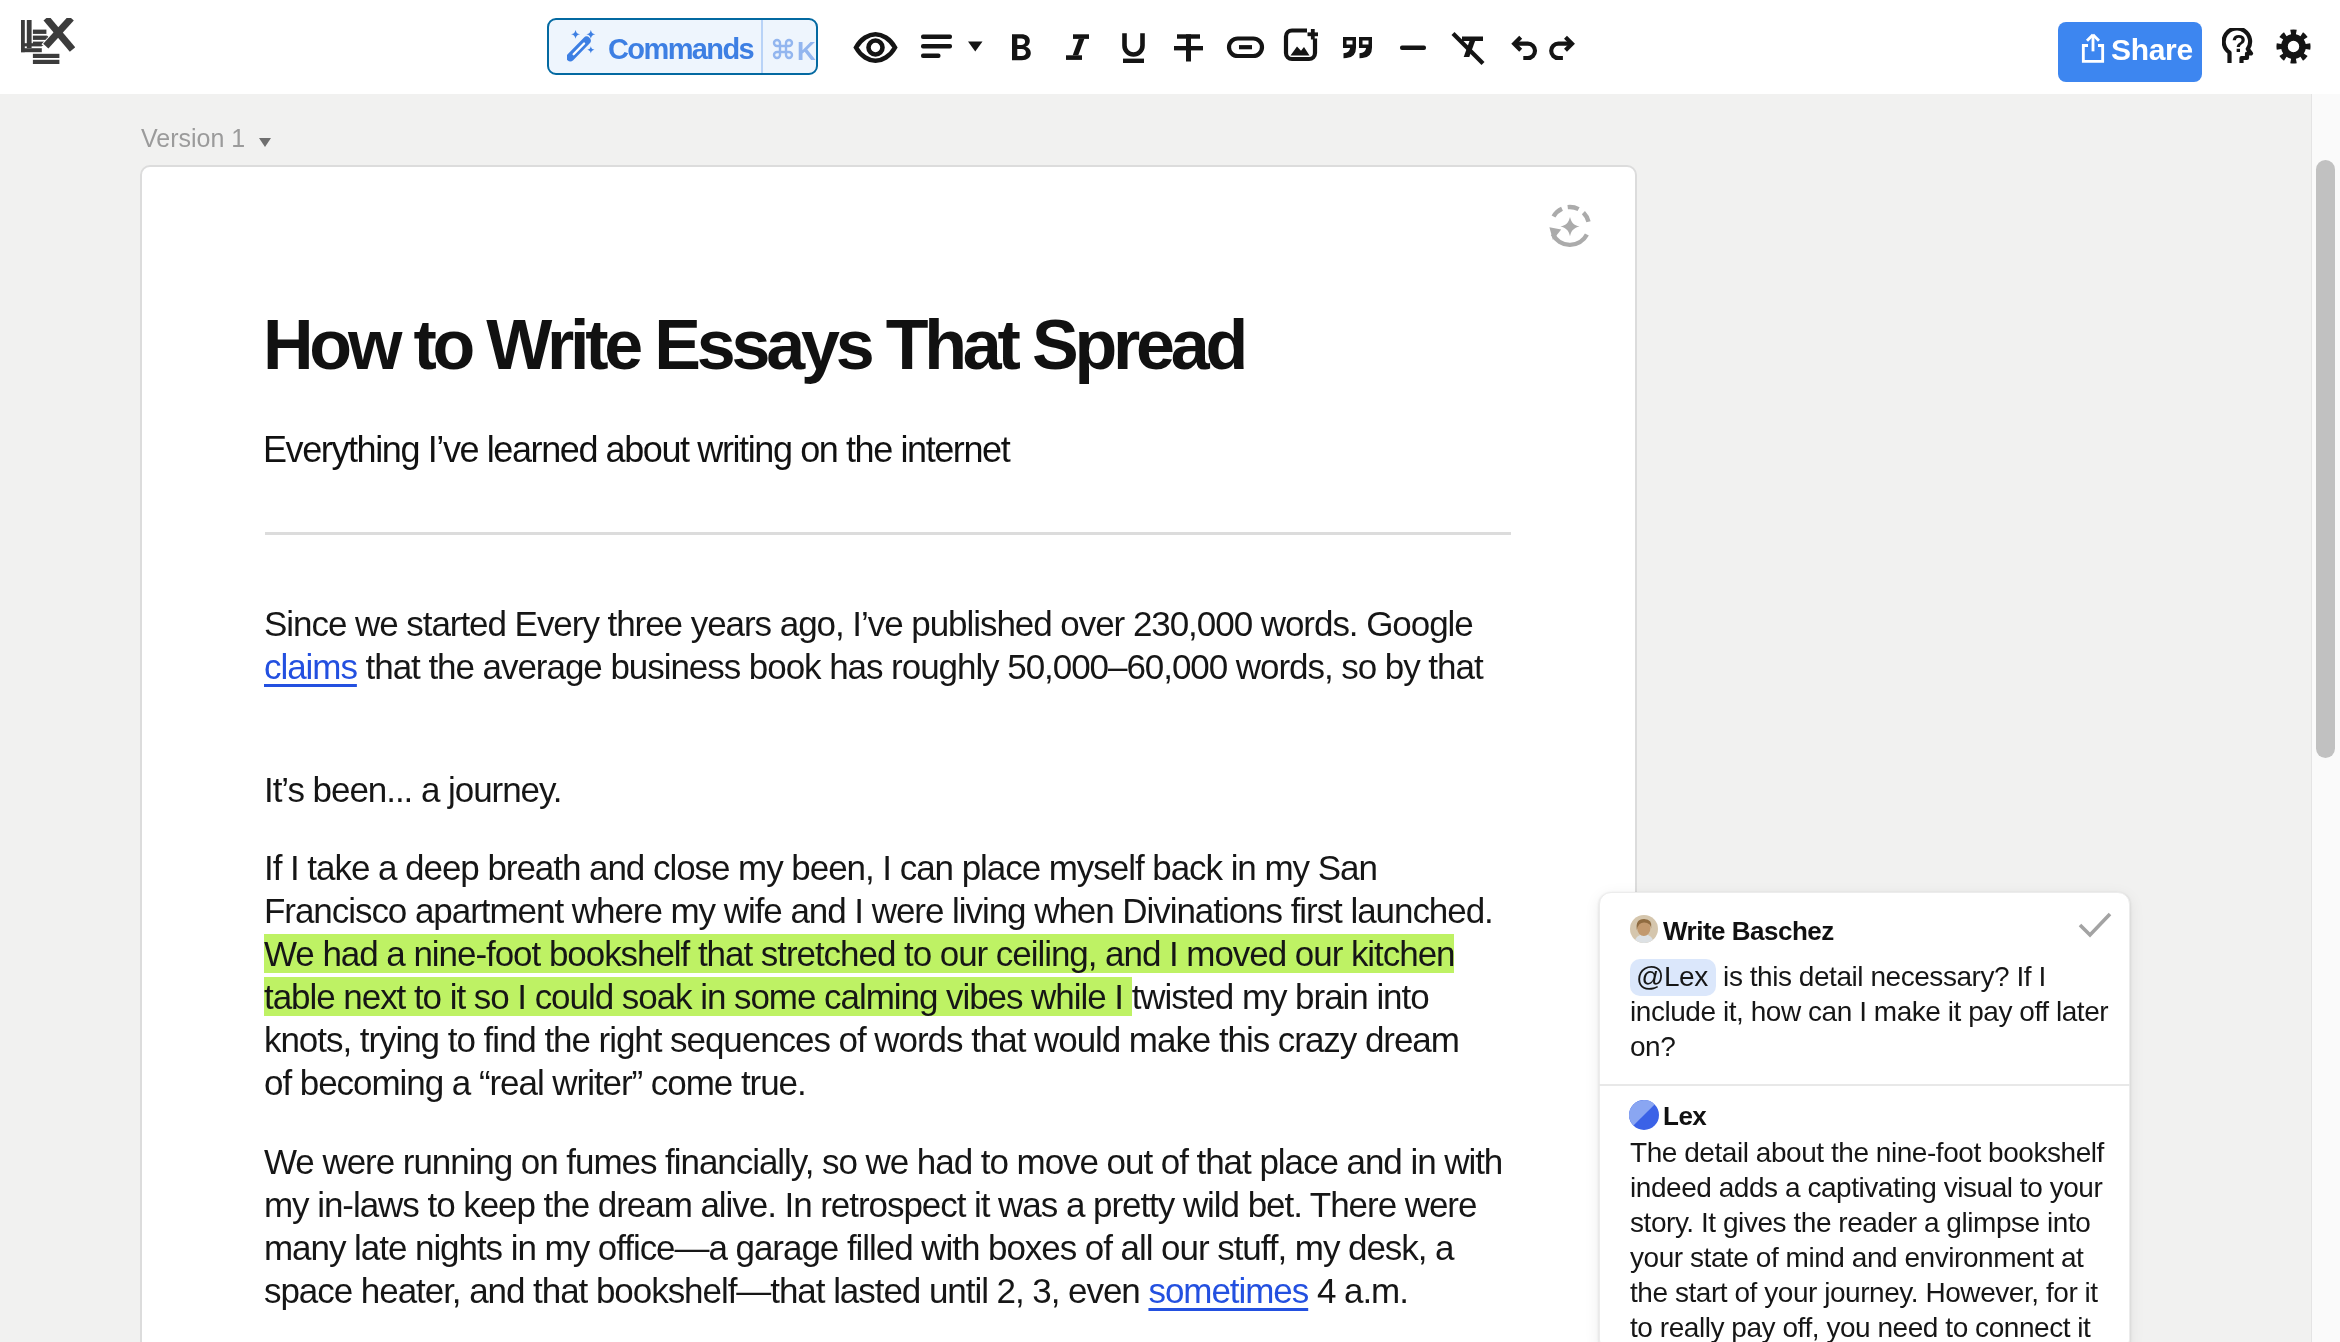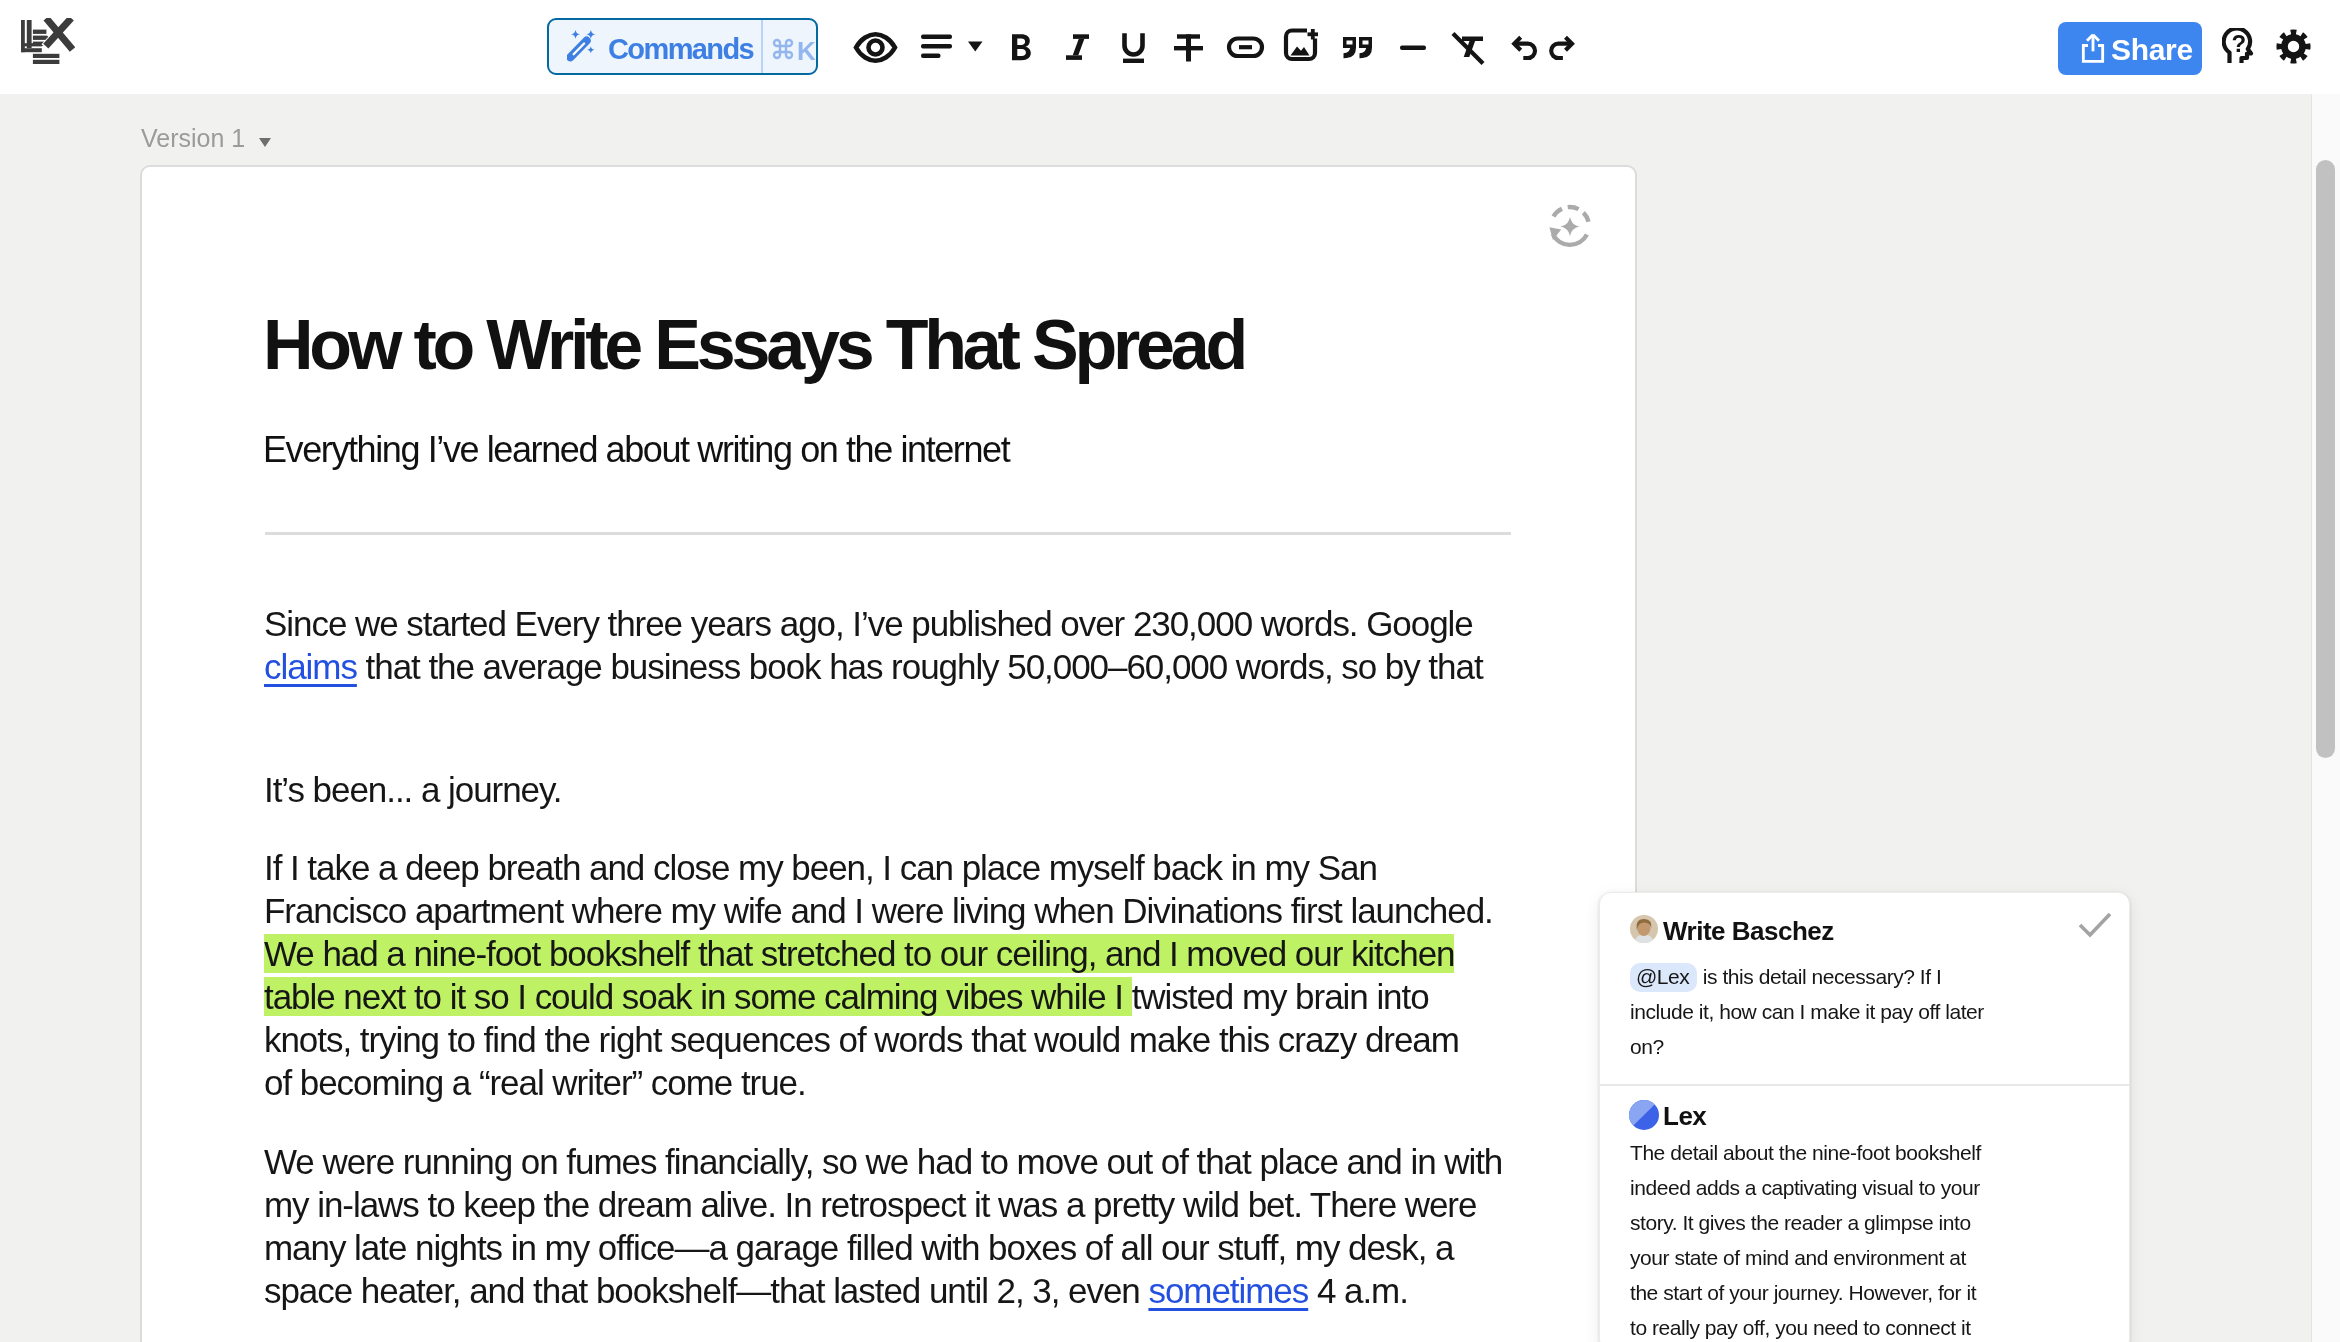--- a/index.html
+++ b/index.html
@@ -4,34 +4,34 @@
 <style>
 * { margin:0; padding:0; box-sizing:border-box; }
 html,body { width:2340px; height:1342px; overflow:hidden; }
 body { font-family:"Liberation Sans", sans-serif; background:#f1f1f0; position:relative; }
 #header { position:absolute; left:0; top:0; width:2340px; height:94px; background:#ffffff; }
 #logo { position:absolute; left:21px; top:16px; }
 #cmdbtn { position:absolute; left:547px; top:18px; width:271px; height:57px; background:#eef5fd; border:2px solid #0369a1; border-radius:9px; }
 #cmdbtn .divider { position:absolute; left:212px; top:0px; width:2px; height:53px; background:#b9d3f7; }
 #cmdbtn .ctext { position:absolute; left:59px; top:13px; font-size:29px; font-weight:bold; color:#3d7fe3; letter-spacing:-1.6px; }
 #cmdbtn .ktext { position:absolute; left:248px; top:16px; font-size:26px; font-weight:bold; color:#93b6ef; }
-#share { position:absolute; left:2058px; top:22px; width:144px; height:53px; background:#3d86f0; border-radius:8px;padding-left:20px; }
+#share { position:absolute; left:2058px; top:22px; width:144px; height:60px; background:#3d86f0; border-radius:8px;padding-left:20px; }
 #share .stext { position:absolute; left:53px; top:11px; font-size:30px; font-weight:bold; color:#fff; letter-spacing:-0.3px; }
 #version { position:absolute; left:141px; top:124px; font-size:25px; color:#9b9b9b; }
 #card { position:absolute; left:140px; top:165px; width:1497px; height:1250px; background:#fff; border:2px solid #dcdcdc; border-radius:10px; }
 #title { position:absolute; left:263px; top:305px; font-size:70px; font-weight:bold; color:#111; letter-spacing:-4.2px; white-space:nowrap; }
 #subtitle { position:absolute; left:263px; top:429px; font-size:36px; color:#111; letter-spacing:-1.4px; white-space:nowrap; }
 #hrline { position:absolute; left:265px; top:532px; width:1246px; height:3px; background:#dcdcdc; }
 .para { position:absolute; left:264px; color:#161616; font-size:35px; letter-spacing:-1.05px; }
 .para .ln { height:43px; line-height:43px; white-space:nowrap; }
 .para a { color:#2350e0; text-decoration:underline; text-underline-offset:5px; text-decoration-thickness:3px; }
 mark { background:#bef264; color:#161616; }
 #panel { position:absolute; left:1599px; top:892px; width:531px; height:460px; background:#fff; border-radius:12px; border:1px solid #ececec; box-shadow:0 1px 3px rgba(0,0,0,0.14), 0 4px 16px rgba(0,0,0,0.08); }
 .cmt-name { position:absolute; font-size:26px; font-weight:bold; color:#111; letter-spacing:-0.5px; }
-.cmt-text { position:absolute; font-size:21px; color:#161616; letter-spacing:-0.45px; }
+.cmt-text { position:absolute; font-size:28px; color:#161616; letter-spacing:-0.45px; }
 .cmt-text .ln { height:35px; line-height:35px; white-space:nowrap; }
 .atlex { background:#dbe7fb; border-radius:10px; padding:2px 8px 4px 6px; }
 #pdivider { position:absolute; left:1599px; top:1084px; width:531px; height:2px; background:#e8e8e8; }
 #sbtrack { position:absolute; left:2311px; top:94px; width:29px; height:1248px; background:#fafafa; border-left:1px solid #e4e4e4; }
 #sbthumb { position:absolute; left:2316px; top:160px; width:19px; height:598px; background:#c1c1c1; border-radius:9.5px; }
 </style>
 </head>
 <body>
 <div id="header">
   <svg id="logo" width="54" height="46" viewBox="0 0 54 46" style="position:absolute;left:21px;top:18px;" fill="#3c3c3c">

